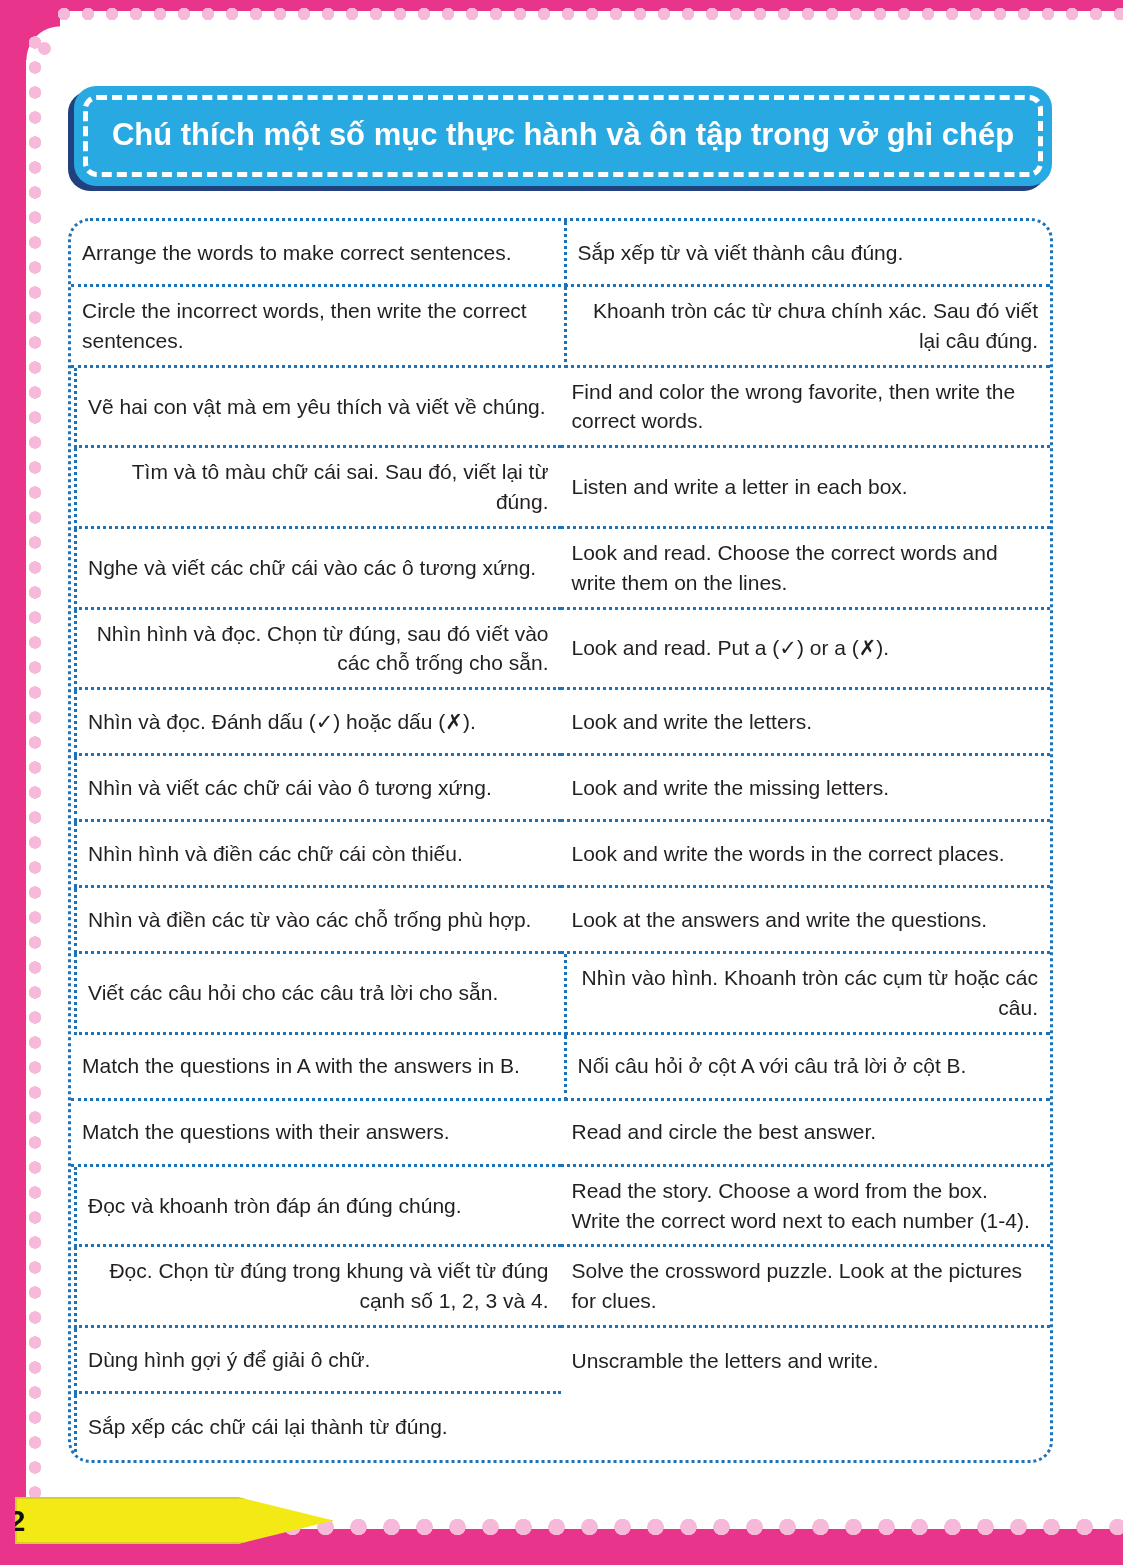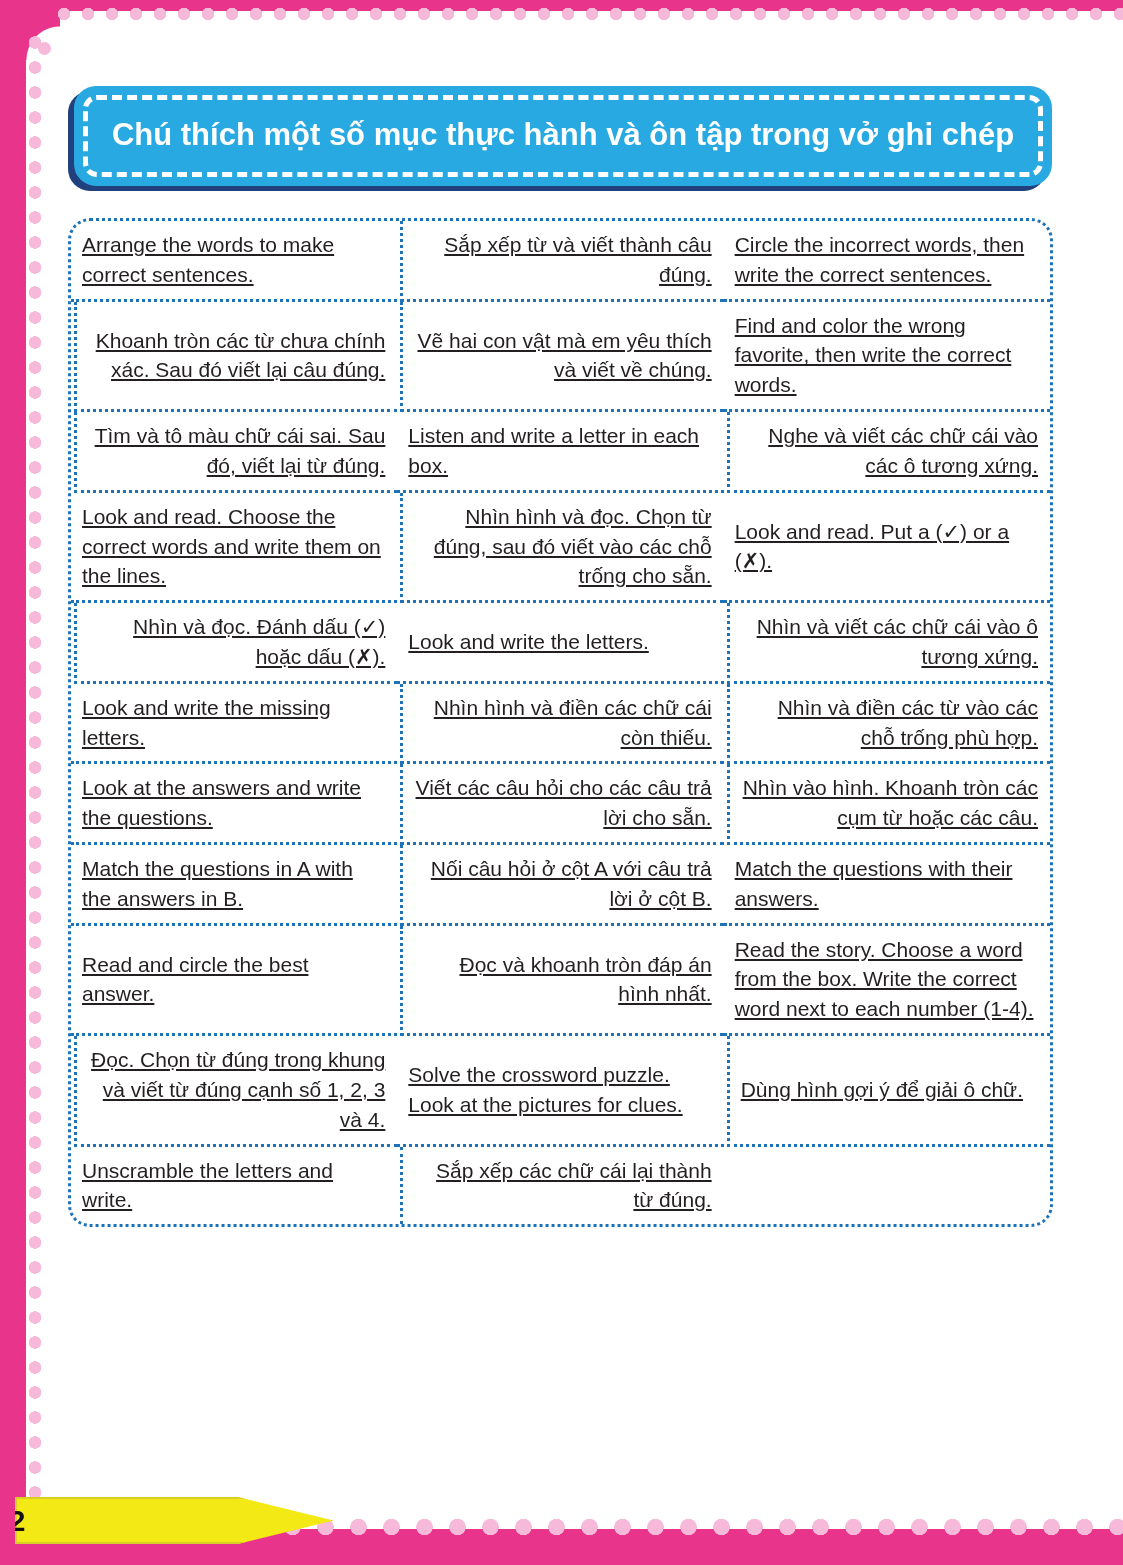--- a/index.html
+++ b/index.html
@@ -70,22 +70,21 @@
     text-align: center; padding-bottom: 2px;
   }
 
   
   .itable {
     position: absolute; top: 218px; left: 68px; width: 985px;
     border: 3px dotted var(--chain);
     border-radius: 22px;
     overflow: hidden;
     display: grid;
-    grid-template-columns: 1fr 1fr 1fr;
-    text-decoration: underline;
+    grid-template-columns: 1fr 1fr;
   }
   .cell {
     min-height: 66px;
     padding: 9px 12px 9px 11px;
     display: flex; align-items: center;
     font-size: 21px; line-height: 1.42;
     border-bottom: 3px dotted var(--chain);
   }
   .cell.vi { border-left: 3px dotted var(--chain); margin-left: 3px; text-align: right; }
   .itable > .cell:nth-last-child(1),
@@ -134,29 +133,30 @@
     <div class="cell en">Listen and write a letter in each box.</div>
     <div class="cell vi">Nghe và viết các chữ cái vào các ô tương xứng.</div>
     <div class="cell en">Look and read. Choose the correct words and write them on the lines.</div>
     <div class="cell vi">Nhìn hình và đọc. Chọn từ đúng, sau đó viết vào các chỗ trống cho sẵn.</div>
     <div class="cell en">Look and read. Put a (✓) or a (✗).</div>
     <div class="cell vi">Nhìn và đọc. Đánh dấu (✓) hoặc dấu (✗).</div>
     <div class="cell en">Look and write the letters.</div>
     <div class="cell vi">Nhìn và viết các chữ cái vào ô tương xứng.</div>
     <div class="cell en">Look and write the missing letters.</div>
     <div class="cell vi">Nhìn hình và điền các chữ cái còn thiếu.</div>
+    <div class="cell en">Look and write the words in the correct places.</div>
     <div class="cell vi">Nhìn và điền các từ vào các chỗ trống phù hợp.</div>
     <div class="cell en">Look at the answers and write the questions.</div>
     <div class="cell vi">Viết các câu hỏi cho các câu trả lời cho sẵn.</div>
     <div class="cell vi">Nhìn vào hình. Khoanh tròn các cụm từ hoặc các câu.</div>
     <div class="cell en">Match the questions in A with the answers in B.</div>
     <div class="cell vi">Nối câu hỏi ở cột A với câu trả lời ở cột B.</div>
     <div class="cell en">Match the questions with their answers.</div>
     <div class="cell en">Read and circle the best answer.</div>
-    <div class="cell vi">Đọc và khoanh tròn đáp án hình nhất.</div>
+    <div class="cell vi">Đọc và khoanh tròn đáp án đúng chúng.</div>
     <div class="cell en">Read the story. Choose a word from the box. Write the correct word next to each number (1-4).</div>
     <div class="cell vi">Đọc. Chọn từ đúng trong khung và viết từ đúng cạnh số 1, 2, 3 và 4.</div>
     <div class="cell en">Solve the crossword puzzle. Look at the pictures for clues.</div>
     <div class="cell vi">Dùng hình gợi ý để giải ô chữ.</div>
     <div class="cell en">Unscramble the letters and write.</div>
     <div class="cell vi">Sắp xếp các chữ cái lại thành từ đúng.</div>
   </div>
 
 <div class="page-tag">
   <span>2</span>

